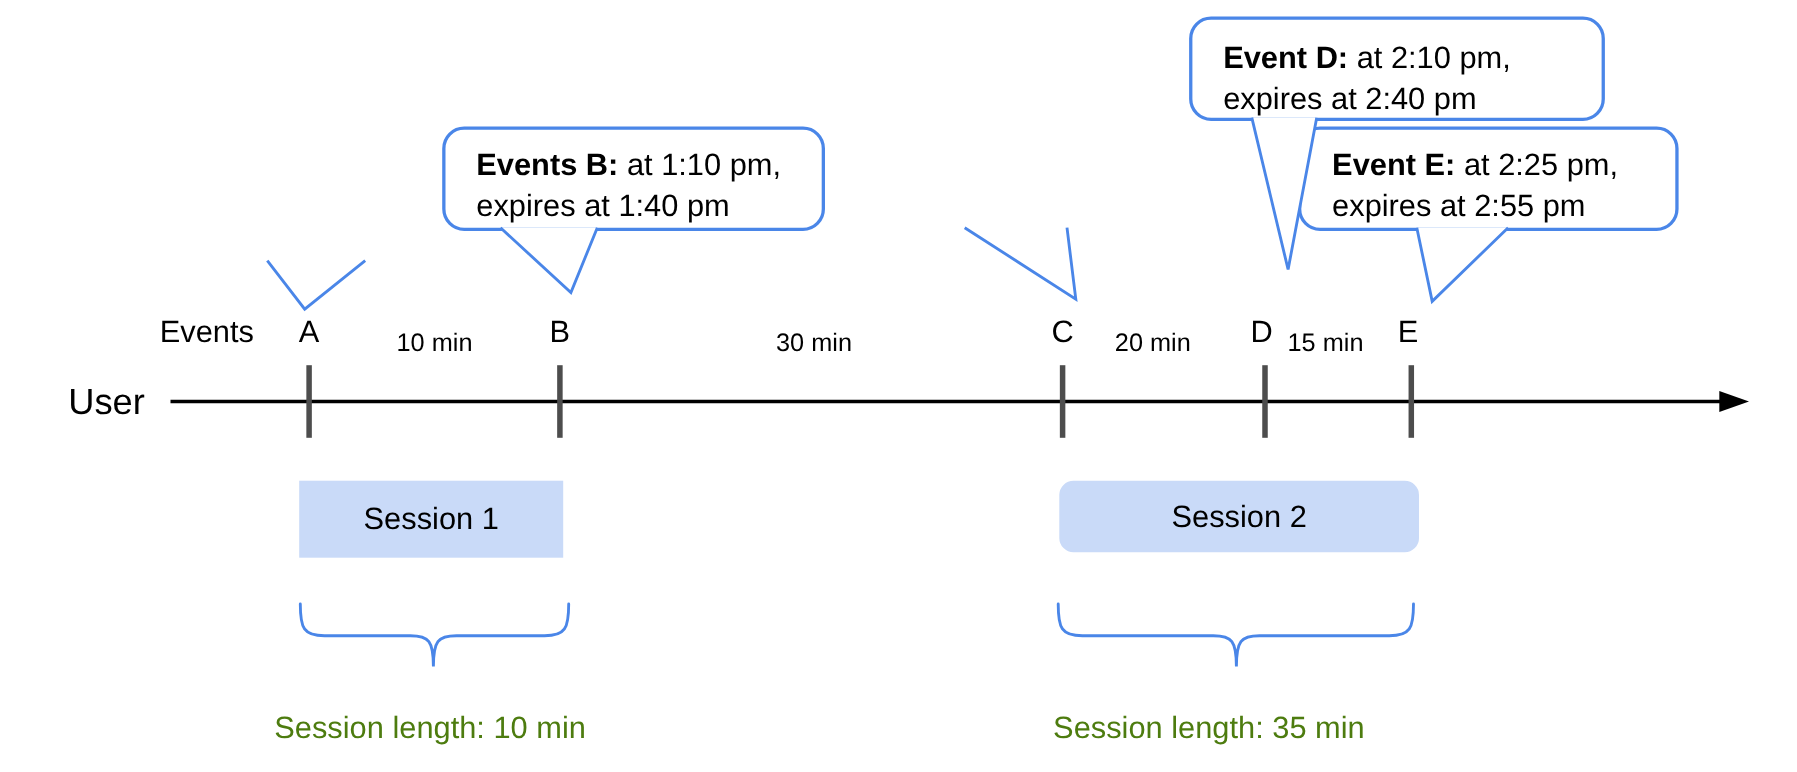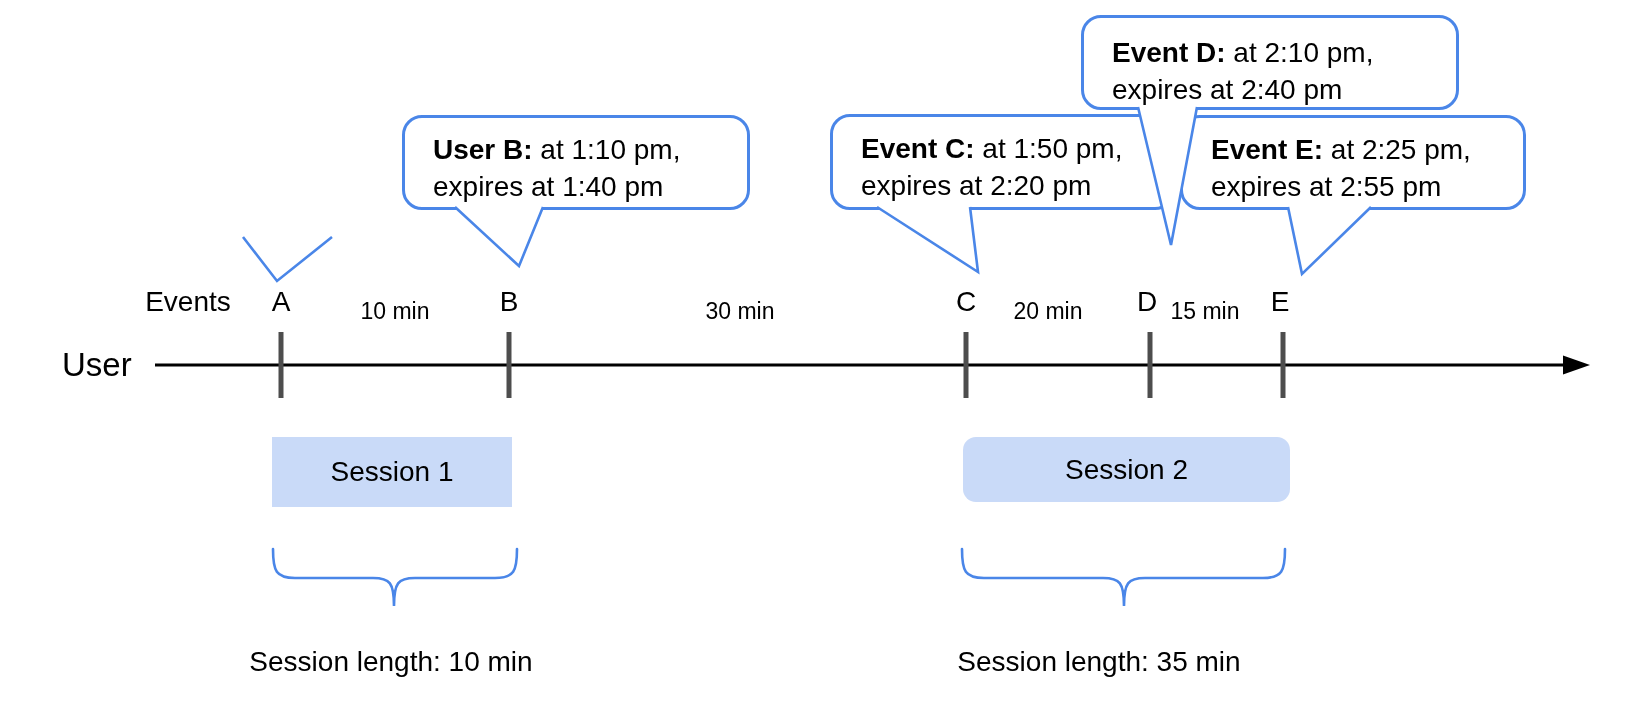--- a/index.html
+++ b/index.html
@@ -55,36 +55,32 @@
   #gap-label-3{left:1205px;}
   
   .session-box{
     position:absolute;
     background:var(--session-fill,#c9daf8);
     display:flex;align-items:center;justify-content:center;
     font-size:28px;z-index:1;
   }
   #session-1{left:272px;top:437px;width:240px;height:70px;}
   #session-2{left:963px;top:437px;width:327px;height:65px;border-radius:13px;}
-  .session-length{top:646px;font-size:28px;color:#000000;}
+  .session-length{top:646px;font-size:28px;color:#4d7c0f;}
   #session-length-1{left:391px;}
   #session-length-2{left:1099px;}
 </style>
 </head>
 <body>
 
 <div class="canvas">
 
   <div class="bubble" id="bubble-b">
-    <b>User B:</b><span> at 1:10 pm,</span><br>
+    <b>Events B:</b><span> at 1:10 pm,</span><br>
     <span>expires at 1:40 pm</span>
-  </div>
-  <div class="bubble" id="bubble-c">
-    <b>Event C:</b><span> at 1:50 pm,</span><br>
-    <span>expires at 2:20 pm</span>
   </div>
   <div class="bubble" id="bubble-d">
     <b>Event D:</b><span> at 2:10 pm,</span><br>
     <span>expires at 2:40 pm</span>
   </div>
   <div class="bubble" id="bubble-e">
     <b>Event E:</b><span> at 2:25 pm,</span><br>
     <span>expires at 2:55 pm</span>
   </div>
 

